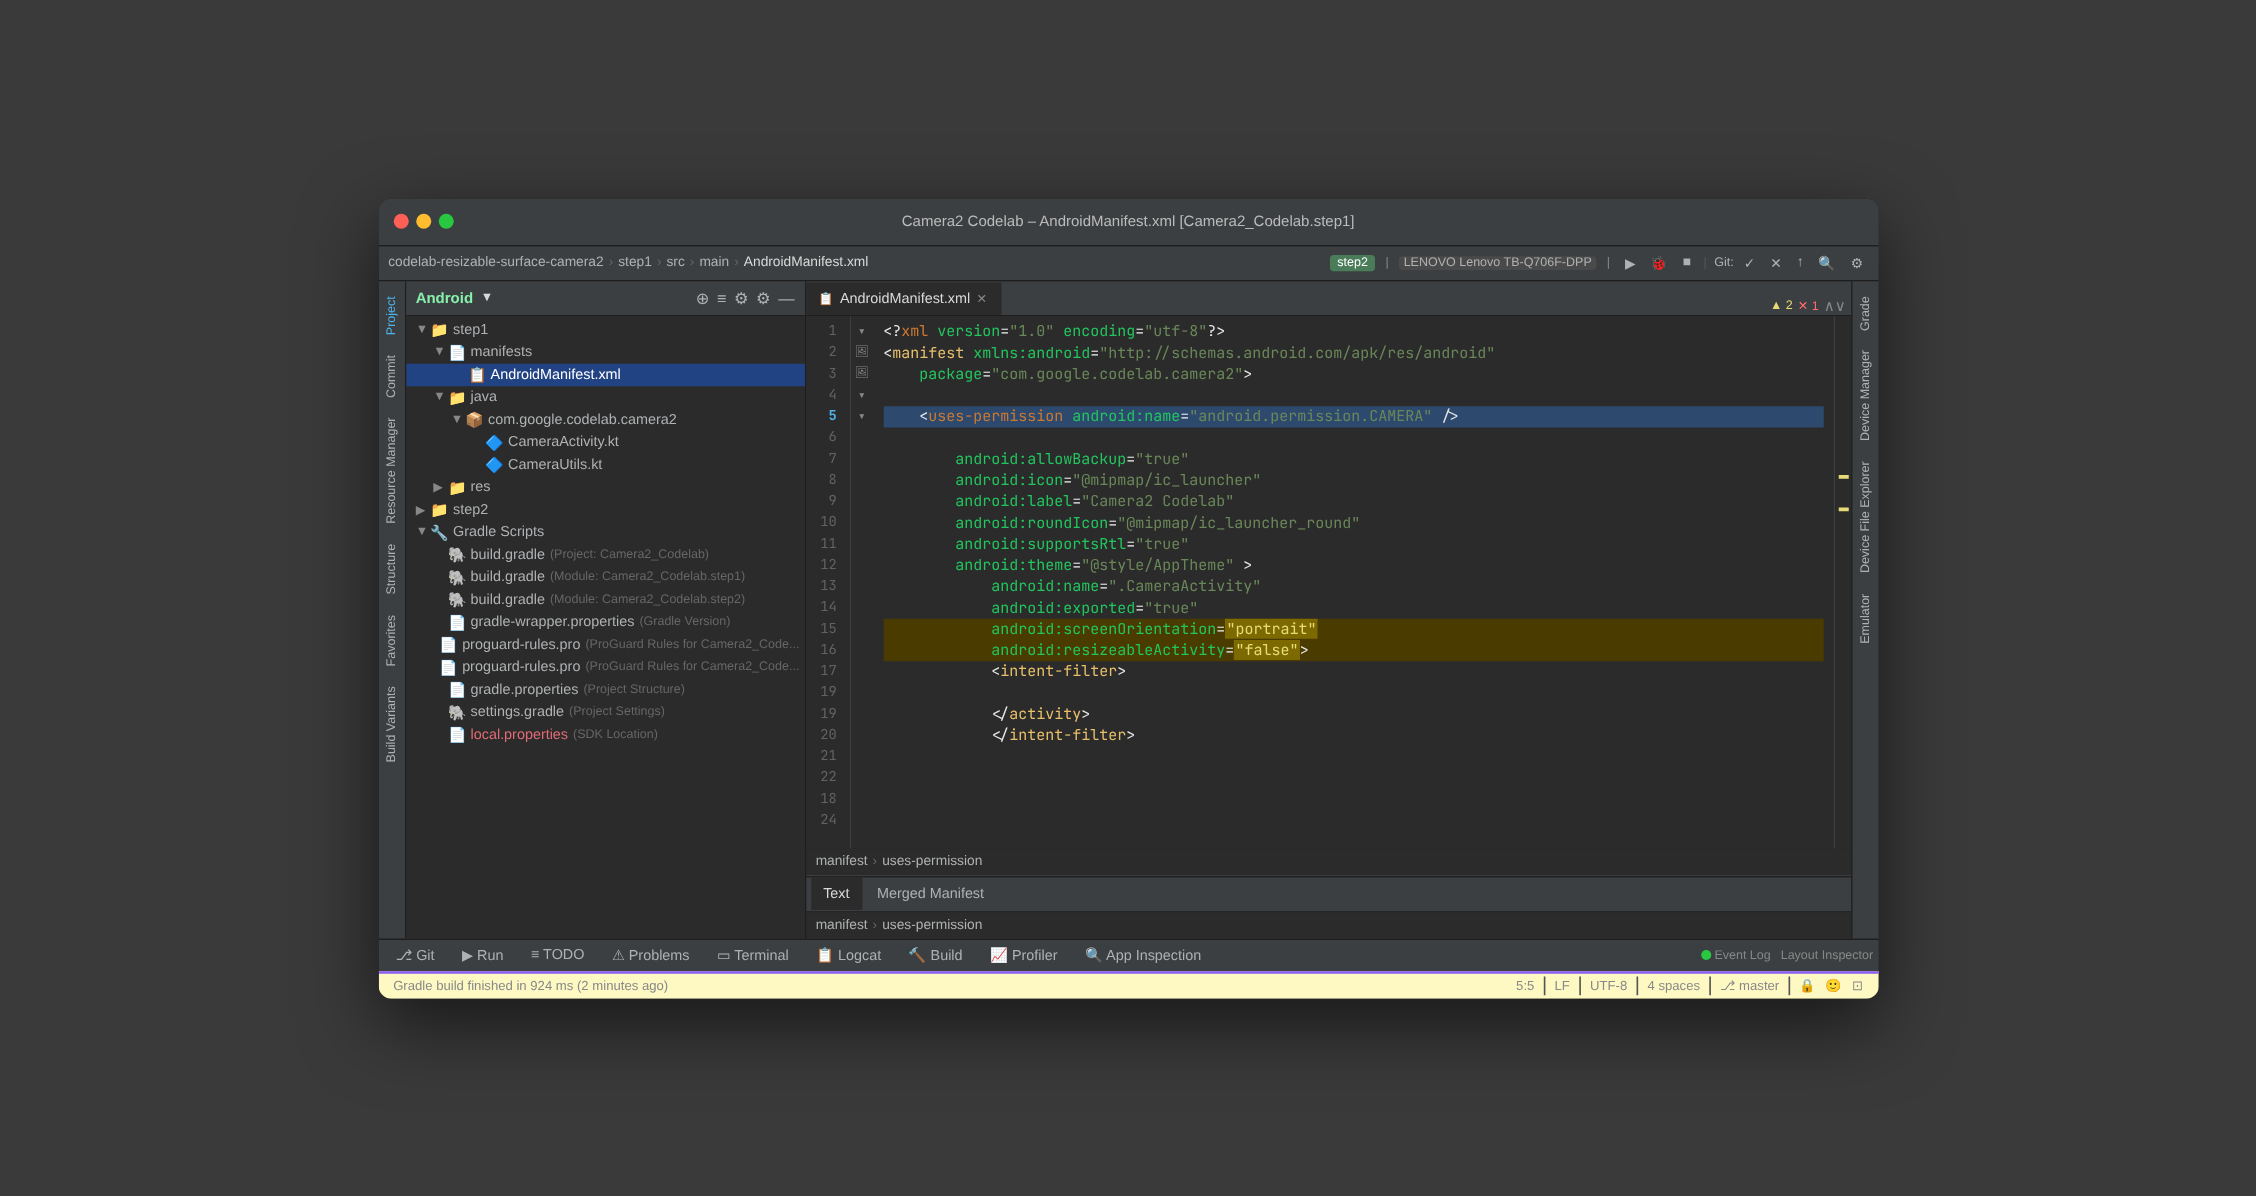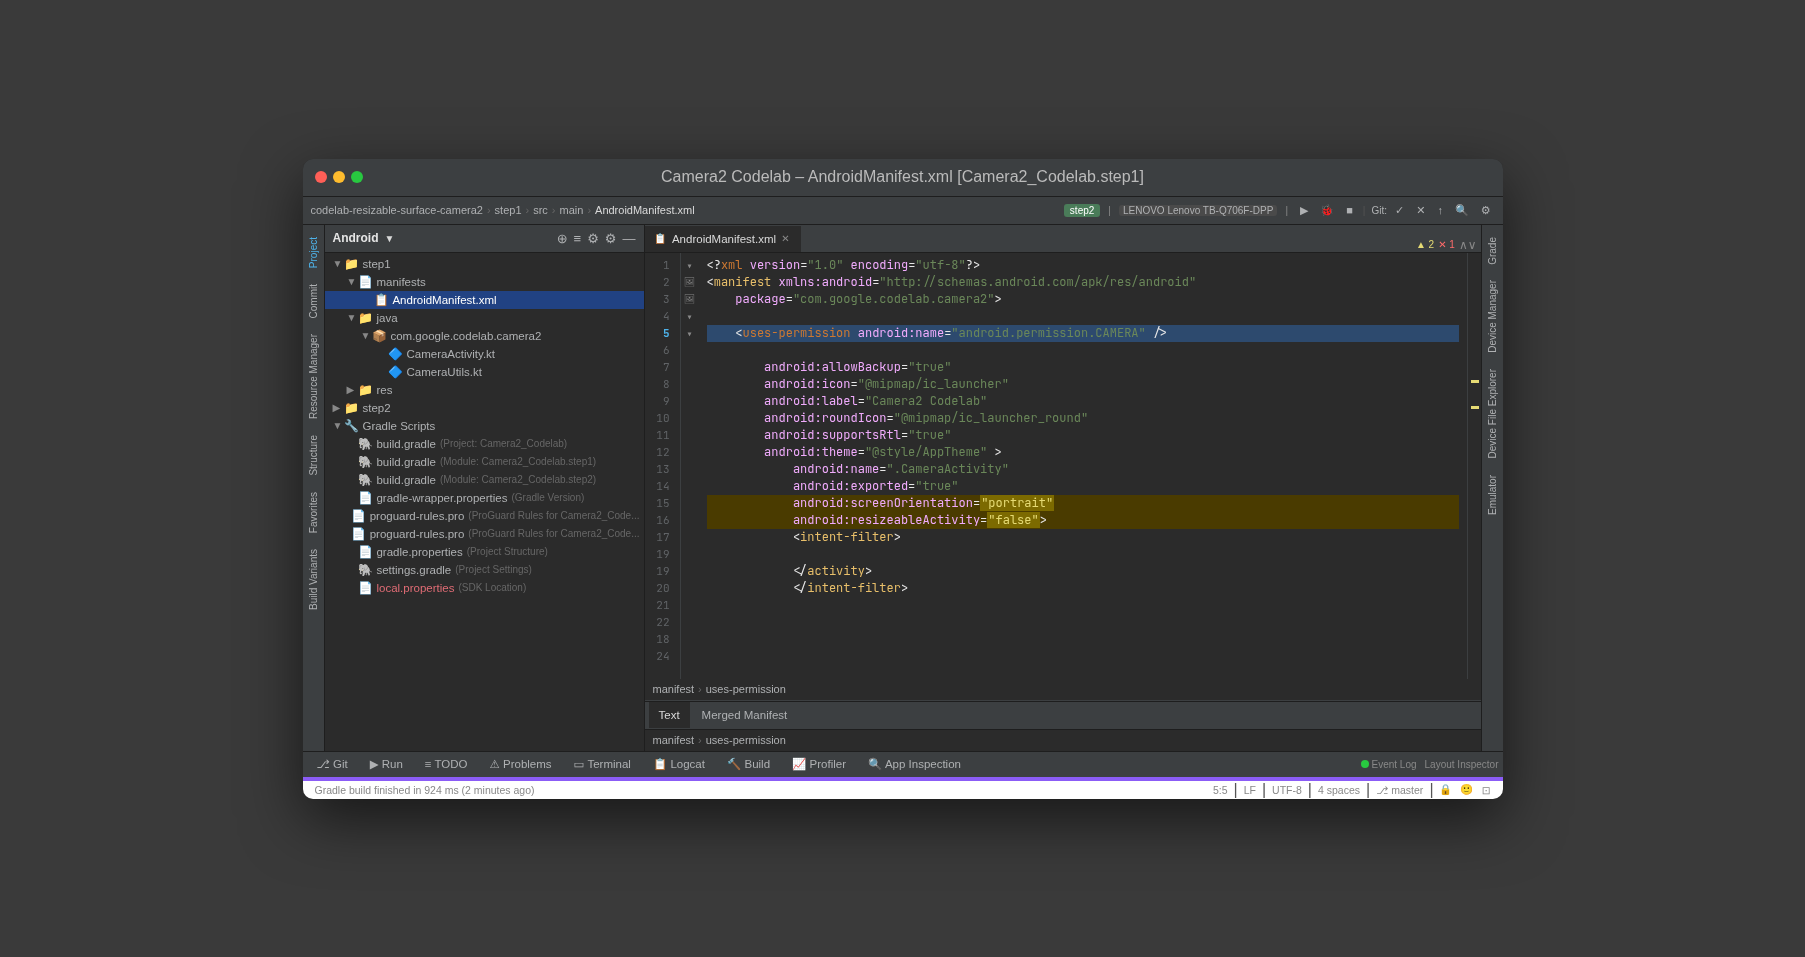--- a/index.html
+++ b/index.html
@@ -43,21 +43,21 @@
       border-radius: 50%;
     }
     .tl-red { background: #ff5f57; }
     .tl-yellow { background: #febc2e; }
     .tl-green { background: #28c840; }
     .title-bar-title {
       position: absolute;
       left: 50%;
       transform: translateX(-50%);
       color: #bbbbbb;
-      font-size: 16px;
+      font-size: 12px;
     }
     
     .breadcrumb-bar {
       background: #3c3f41;
       height: 28px;
       display: flex;
       align-items: center;
       padding: 0 8px;
       border-bottom: 1px solid #1e1e1e;
       gap: 4px;
@@ -130,21 +130,21 @@
     .panel-header {
       background: #3c3f41;
       height: 28px;
       display: flex;
       align-items: center;
       padding: 0 8px;
       border-bottom: 1px solid #1e1e1e;
       gap: 6px;
     }
     .panel-title {
-      color: #e5e5e5;
+      color: #86efac;
       font-size: 12px;
       font-weight: bold;
     }
     .panel-title-dropdown {
       color: #d9d9d9;
       font-size: 10px;
     }
     .panel-actions {
       margin-left: auto;
       display: flex;
@@ -296,21 +296,21 @@
     .code-content::-webkit-scrollbar-thumb { background: #555; }
     .code-line {
       white-space: pre;
       min-height: 17px;
     }
     .code-line.highlighted-yellow {
       background: #4a3b00;
     }
     
     .xml-tag { color: #e8bf6a; }
-    .xml-attr { color: #f0abfc; }
+    .xml-attr { color: #22c55e; }
     .xml-val { color: #6a8759; }
     .xml-punct { color: #e8e8e8; }
     .xml-decl { color: #cc7832; }
     
     .editor-breadcrumb {
       background: #2b2b2b;
       height: 22px;
       display: flex;
       align-items: center;
       padding: 0 8px;
@@ -364,25 +364,25 @@
     }
     .bottom-path {
       font-size: 11px;
       color: #888;
       display: flex;
       gap: 4px;
     }
     
     .status-bar {
       height: 22px;
-      background: #ffffff;
+      background: #fef9c3;
       display: flex;
       align-items: center;
       padding: 0 8px;
-      border-top: 4px solid #8b5cf6;
+      border-top: 2px solid #8b5cf6;
       flex-shrink: 0;
       text-align: right;
     }
     .status-item {
       font-size: 10.5px;
       color: #888;
       padding: 0 4px;
       cursor: pointer;
     }
     .status-git {

